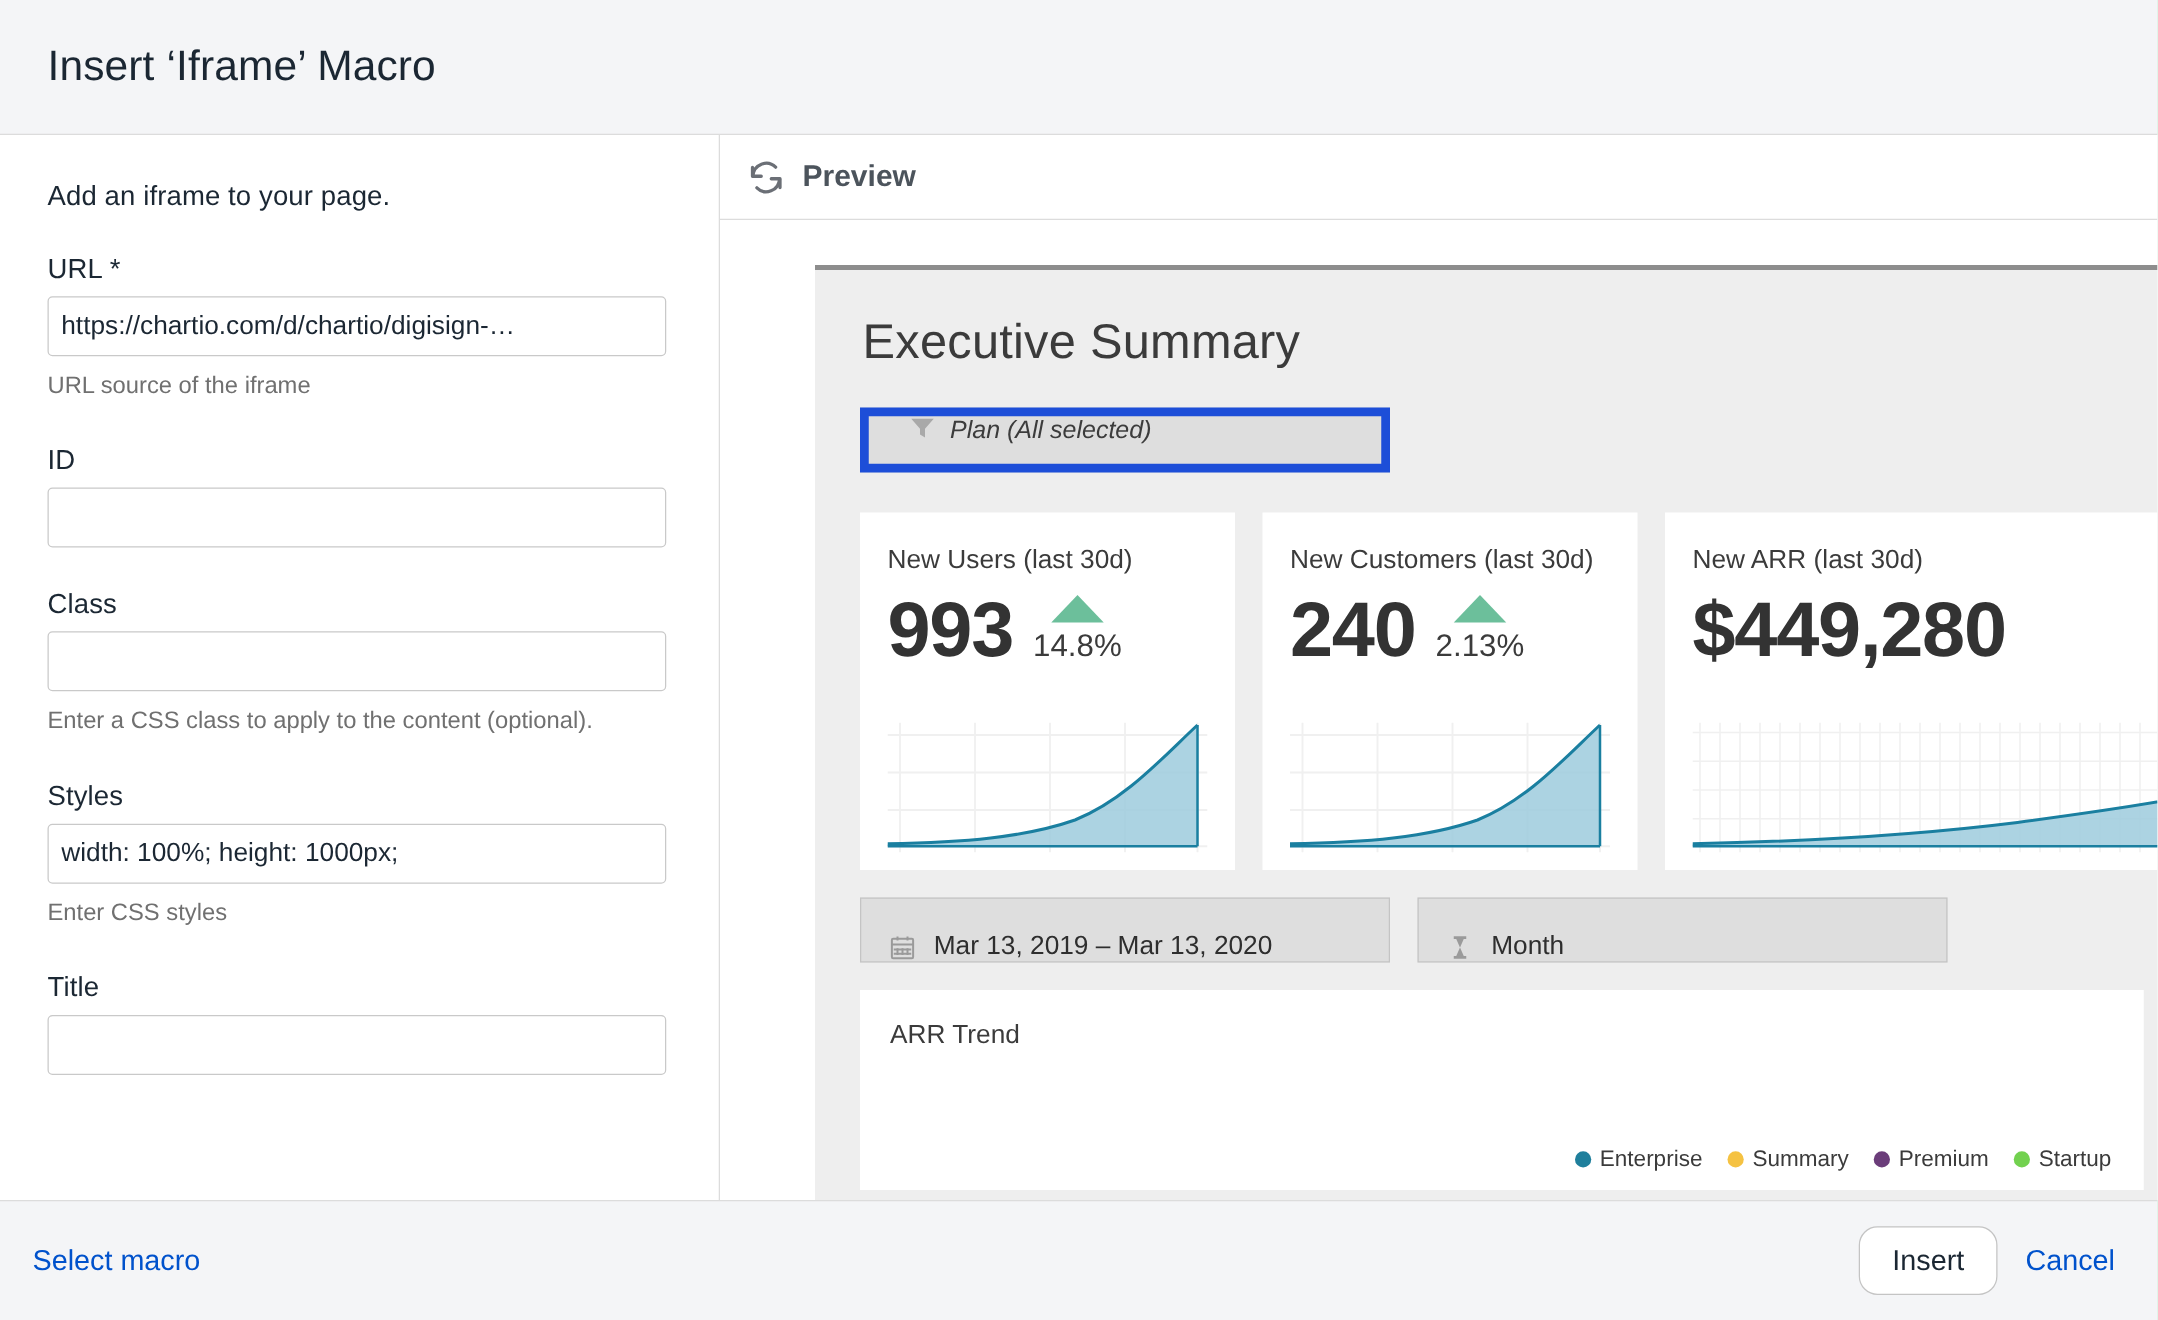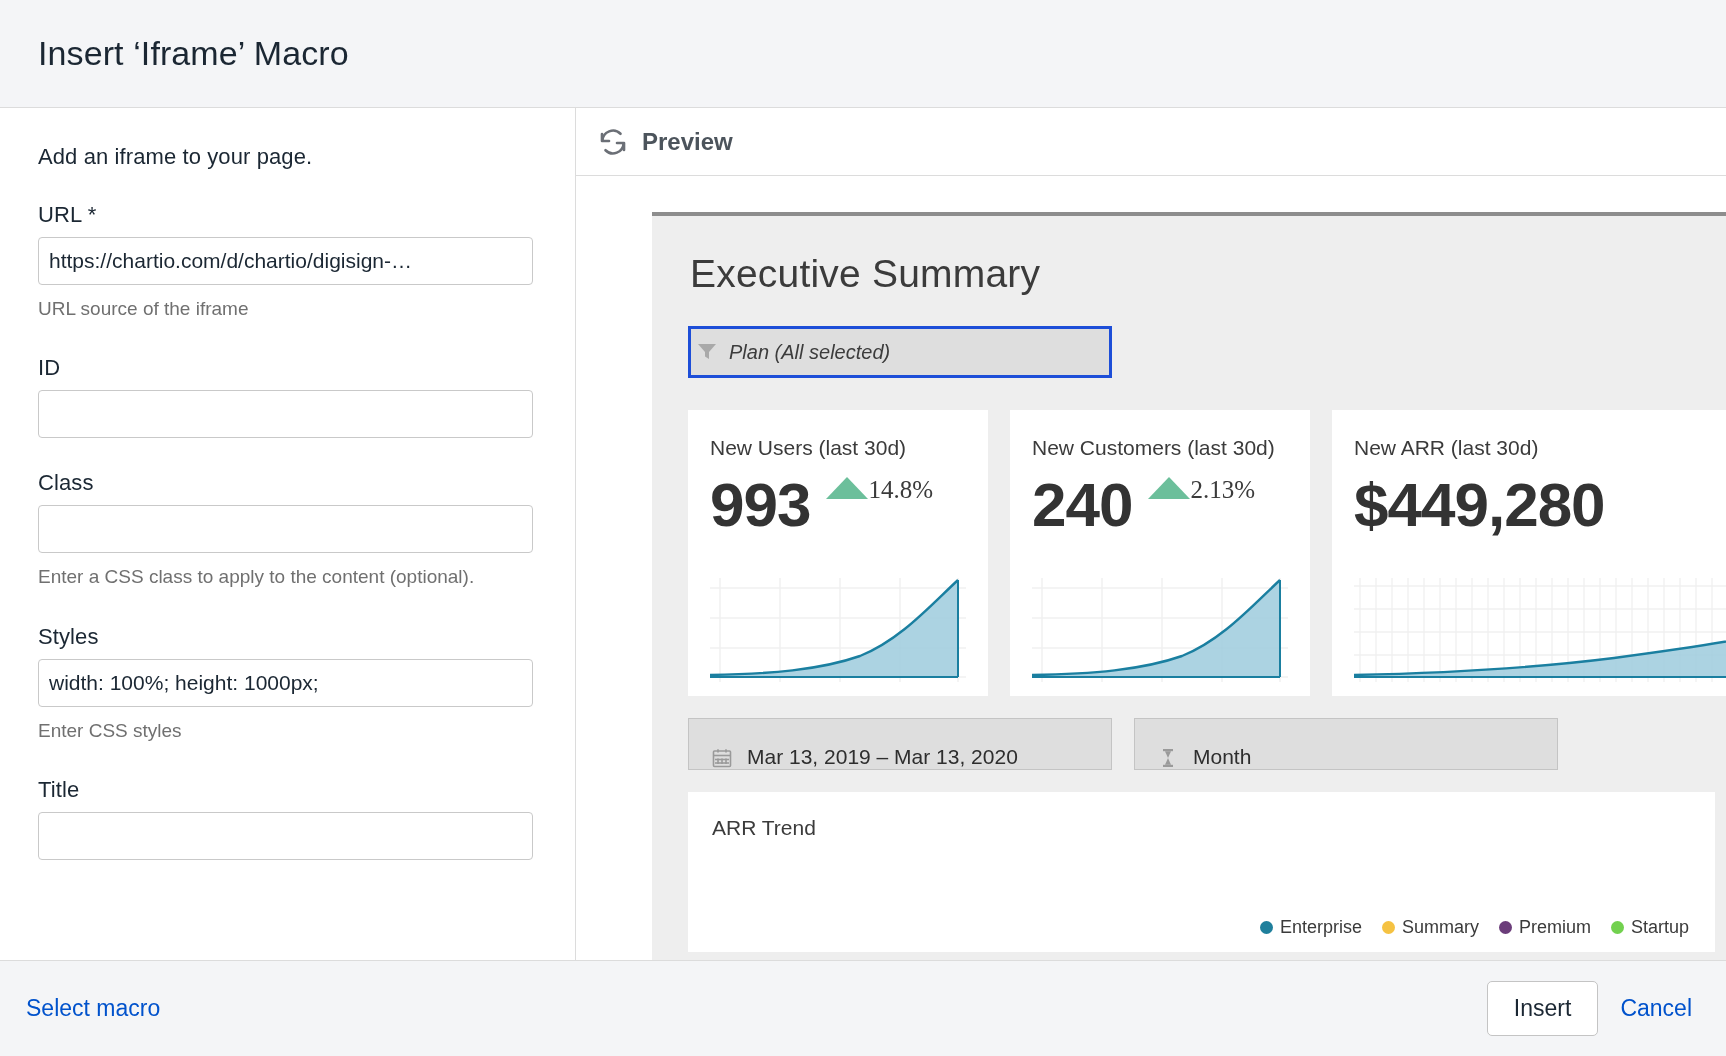--- a/index.html
+++ b/index.html
@@ -89,40 +89,40 @@
     position: relative; overflow: hidden;
   }
   .dash-inner { padding: 18px 28px 0 36px; }
   .dash-title {
     font-size: 39px; color: #3b3b3b; font-weight: 400;
     letter-spacing: .2px; margin: 18px 0 30px 2px;
   }
 
   .filter-bar {
     width: 424px; height: 52px;
-    background: #dedede; border: 3px solid #1d4ed8;
-    display: flex; align-items: center; gap: 12px;
-    padding-left: 6px;
+    background: #dedede; border: 7px solid #1d4ed8;
+    display: flex; align-items: flex-start; gap: 12px;
+    padding-left: 33px;
   }
   .funnel-icon { width: 20px; height: 20px; display:block; color:#a9a9a9; }
   .filter-text { font-size: 20px; font-style: italic; color: #3c3c3c; }
 
   .kpi-row { display: flex; gap: 22px; margin-top: 32px; }
   .kpi-card {
     background: #fff; width: 300px; height: 286px;
     padding: 26px 22px 0 22px; position: relative; overflow: hidden;
     flex: 0 0 300px;
   }
   .kpi-title { font-size: 21px; color: #3b3b3b; margin-bottom: 16px; }
   .kpi-value-row { display: flex; align-items: flex-start; gap: 16px; }
   .kpi-value {
     font-size: 62px; font-weight: bold; color: #333333;
     line-height: .95; letter-spacing: -1px; white-space: nowrap;
   }
-  .kpi-delta { display: flex; flex-direction: row; align-items: center; padding-bottom: 2px; font-family: Liberation Serif, serif; }
+  .kpi-delta { display: flex; flex-direction: column; align-items: center; padding-bottom: 2px; }
   .tri-up {
     width: 0; height: 0;
     border-left: 21px solid transparent;
     border-right: 21px solid transparent;
     border-bottom: 22px solid #6cbf9b;
     margin-bottom: 5px;
   }
   .kpi-delta-text { font-size: 25px; color: #3b3b3b; }
   .spark { position: absolute; left: 22px; bottom: 14px; }
 
@@ -157,21 +157,21 @@
     display: flex; align-items: center; padding: 0 30px 0 22px;
   }
   .link-btn {
     font-size: 23px; color: #0052cc; background: none; border: none;
     cursor: pointer; font-family: "Liberation Sans", sans-serif;
     padding: 6px 4px;
   }
   .footer-spacer { flex: 1 1 auto; }
   .insert-btn {
     font-size: 23px; color: #1b2733; background: #fff;
-    border: 1px solid #c4c4c4; border-radius: 5px;
+    border: 1px solid #c4c4c4; border-radius: 15px;
     padding: 13px 26px; cursor: pointer; margin-right: 18px;
     font-family: "Liberation Sans", sans-serif;
   }
 </style>
 </head>
 <body>
 
 <div class="dialog">
 
   <div class="dlg-header">

